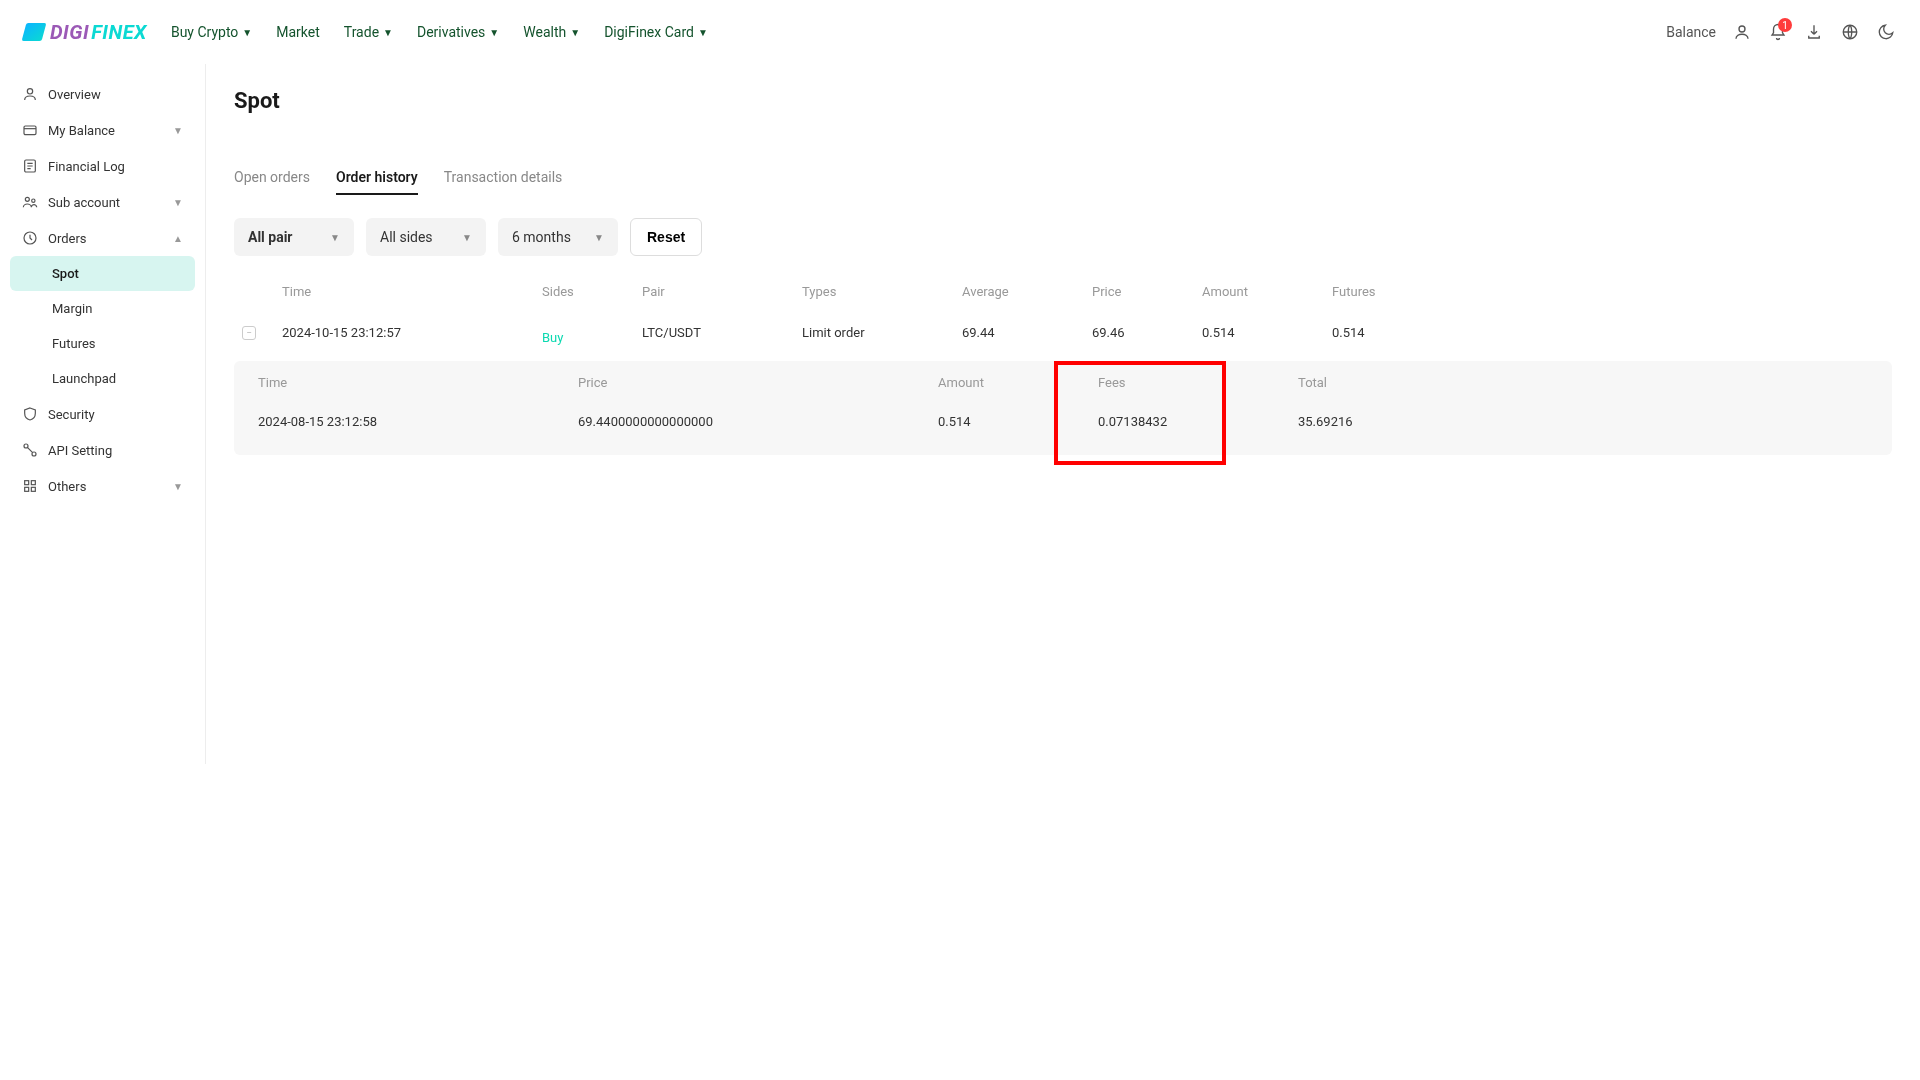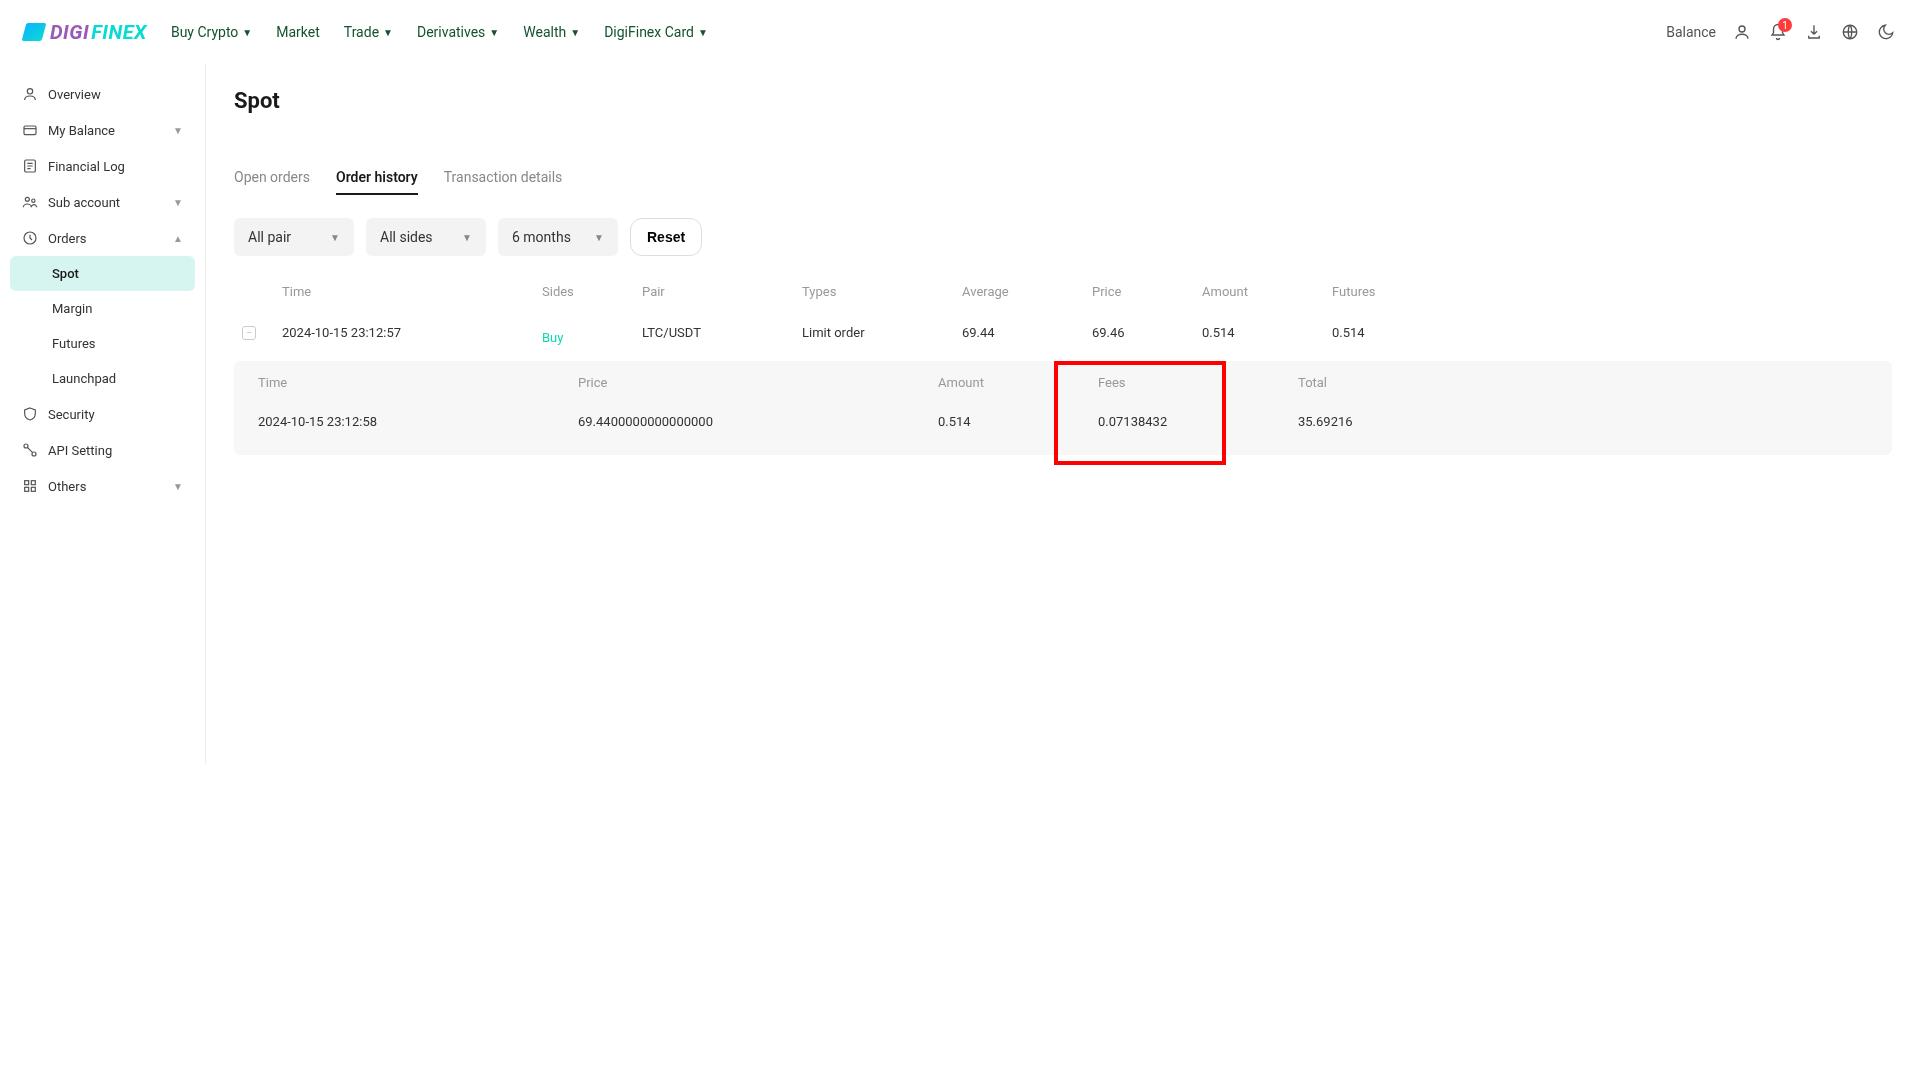--- a/index.html
+++ b/index.html
@@ -34,25 +34,25 @@
     
     
     .page-title { font-size: 22px; font-weight: 700; margin-bottom: 28px; }
     .tabs { display: flex; gap: 26px; border-bottom: 1px solid transparent; margin-bottom: 22px; }
     .tab { font-size: 14px; color: #888; cursor: pointer; padding-bottom: 10px; position: relative; margin-top: 28px; }
     .tab.active { color: #1a1a1a; font-weight: 600; }
     .tab.active::after { content: ""; position: absolute; left: 0; right: 0; bottom: 0; height: 2px; background: #1a1a1a; }
     
     .filters { display: flex; gap: 12px; margin-bottom: 20px; }
     .select { background: #f3f3f3; border: none; border-radius: 6px; padding: 10px 14px; font-size: 14px; color: #333; display: flex; align-items: center; justify-content: space-between; cursor: pointer; }
-    .select.w1 { width: 120px; }
+    .select.w1 { width: 120px; font-weight: bold; }
     .select.w2 { width: 120px; }
     .select.w3 { width: 120px; }
     .select .caret { font-size: 10px; color: #888; }
-    .reset-btn { border: 1px solid #ddd; background: #fff; border-radius: 12px; padding: 10px 16px; font-size: 14px; font-weight: 600; cursor: pointer; }
+    .reset-btn { border: 1px solid #ddd; background: #fff; border-radius: 6px; padding: 10px 16px; font-size: 14px; font-weight: 600; cursor: pointer; }
     
     .table { width: 100%; }
     .thead { display: grid; grid-template-columns: 40px 260px 100px 160px 160px 130px 110px 130px 130px; padding: 8px 8px; color: #999; font-size: 13px; }
     .trow { display: grid; grid-template-columns: 40px 260px 100px 160px 160px 130px 110px 130px 130px; padding: 12px 8px; font-size: 13px; color: #333; align-items: center; }
     .checkbox { width: 14px; height: 14px; border: 1px solid #ccc; border-radius: 3px; display: inline-flex; align-items: center; justify-content: center; color: #bbb; font-size: 10px; }
     .buy { color: #0bd9b0; margin-top: 11px; }
     
     .detail-block { background: #f7f7f7; border-radius: 6px; margin-top: 4px; padding: 0 16px 12px 16px; position: relative; }
     .detail-head { display: grid; grid-template-columns: 320px 360px 160px 200px 200px; padding: 14px 8px; font-size: 13px; color: #999; }
     .detail-row { display: grid; grid-template-columns: 320px 360px 160px 200px 200px; padding: 10px 8px 14px 8px; font-size: 13px; color: #333; }
@@ -266,21 +266,21 @@
 
       <div class="detail-block">
         <div class="detail-head">
           <div>Time</div>
           <div>Price</div>
           <div>Amount</div>
           <div>Fees</div>
           <div>Total</div>
         </div>
         <div class="detail-row">
-          <div>2024-10-15 23:12:58</div>
+          <div>2024-08-15 23:12:58</div>
           <div>69.4400000000000000</div>
           <div>0.514</div>
           <div>0.07138432</div>
           <div>35.69216</div>
         </div>
         <div class="highlight-box"></div>
       </div>
     </div>
   </div>
 </div>

